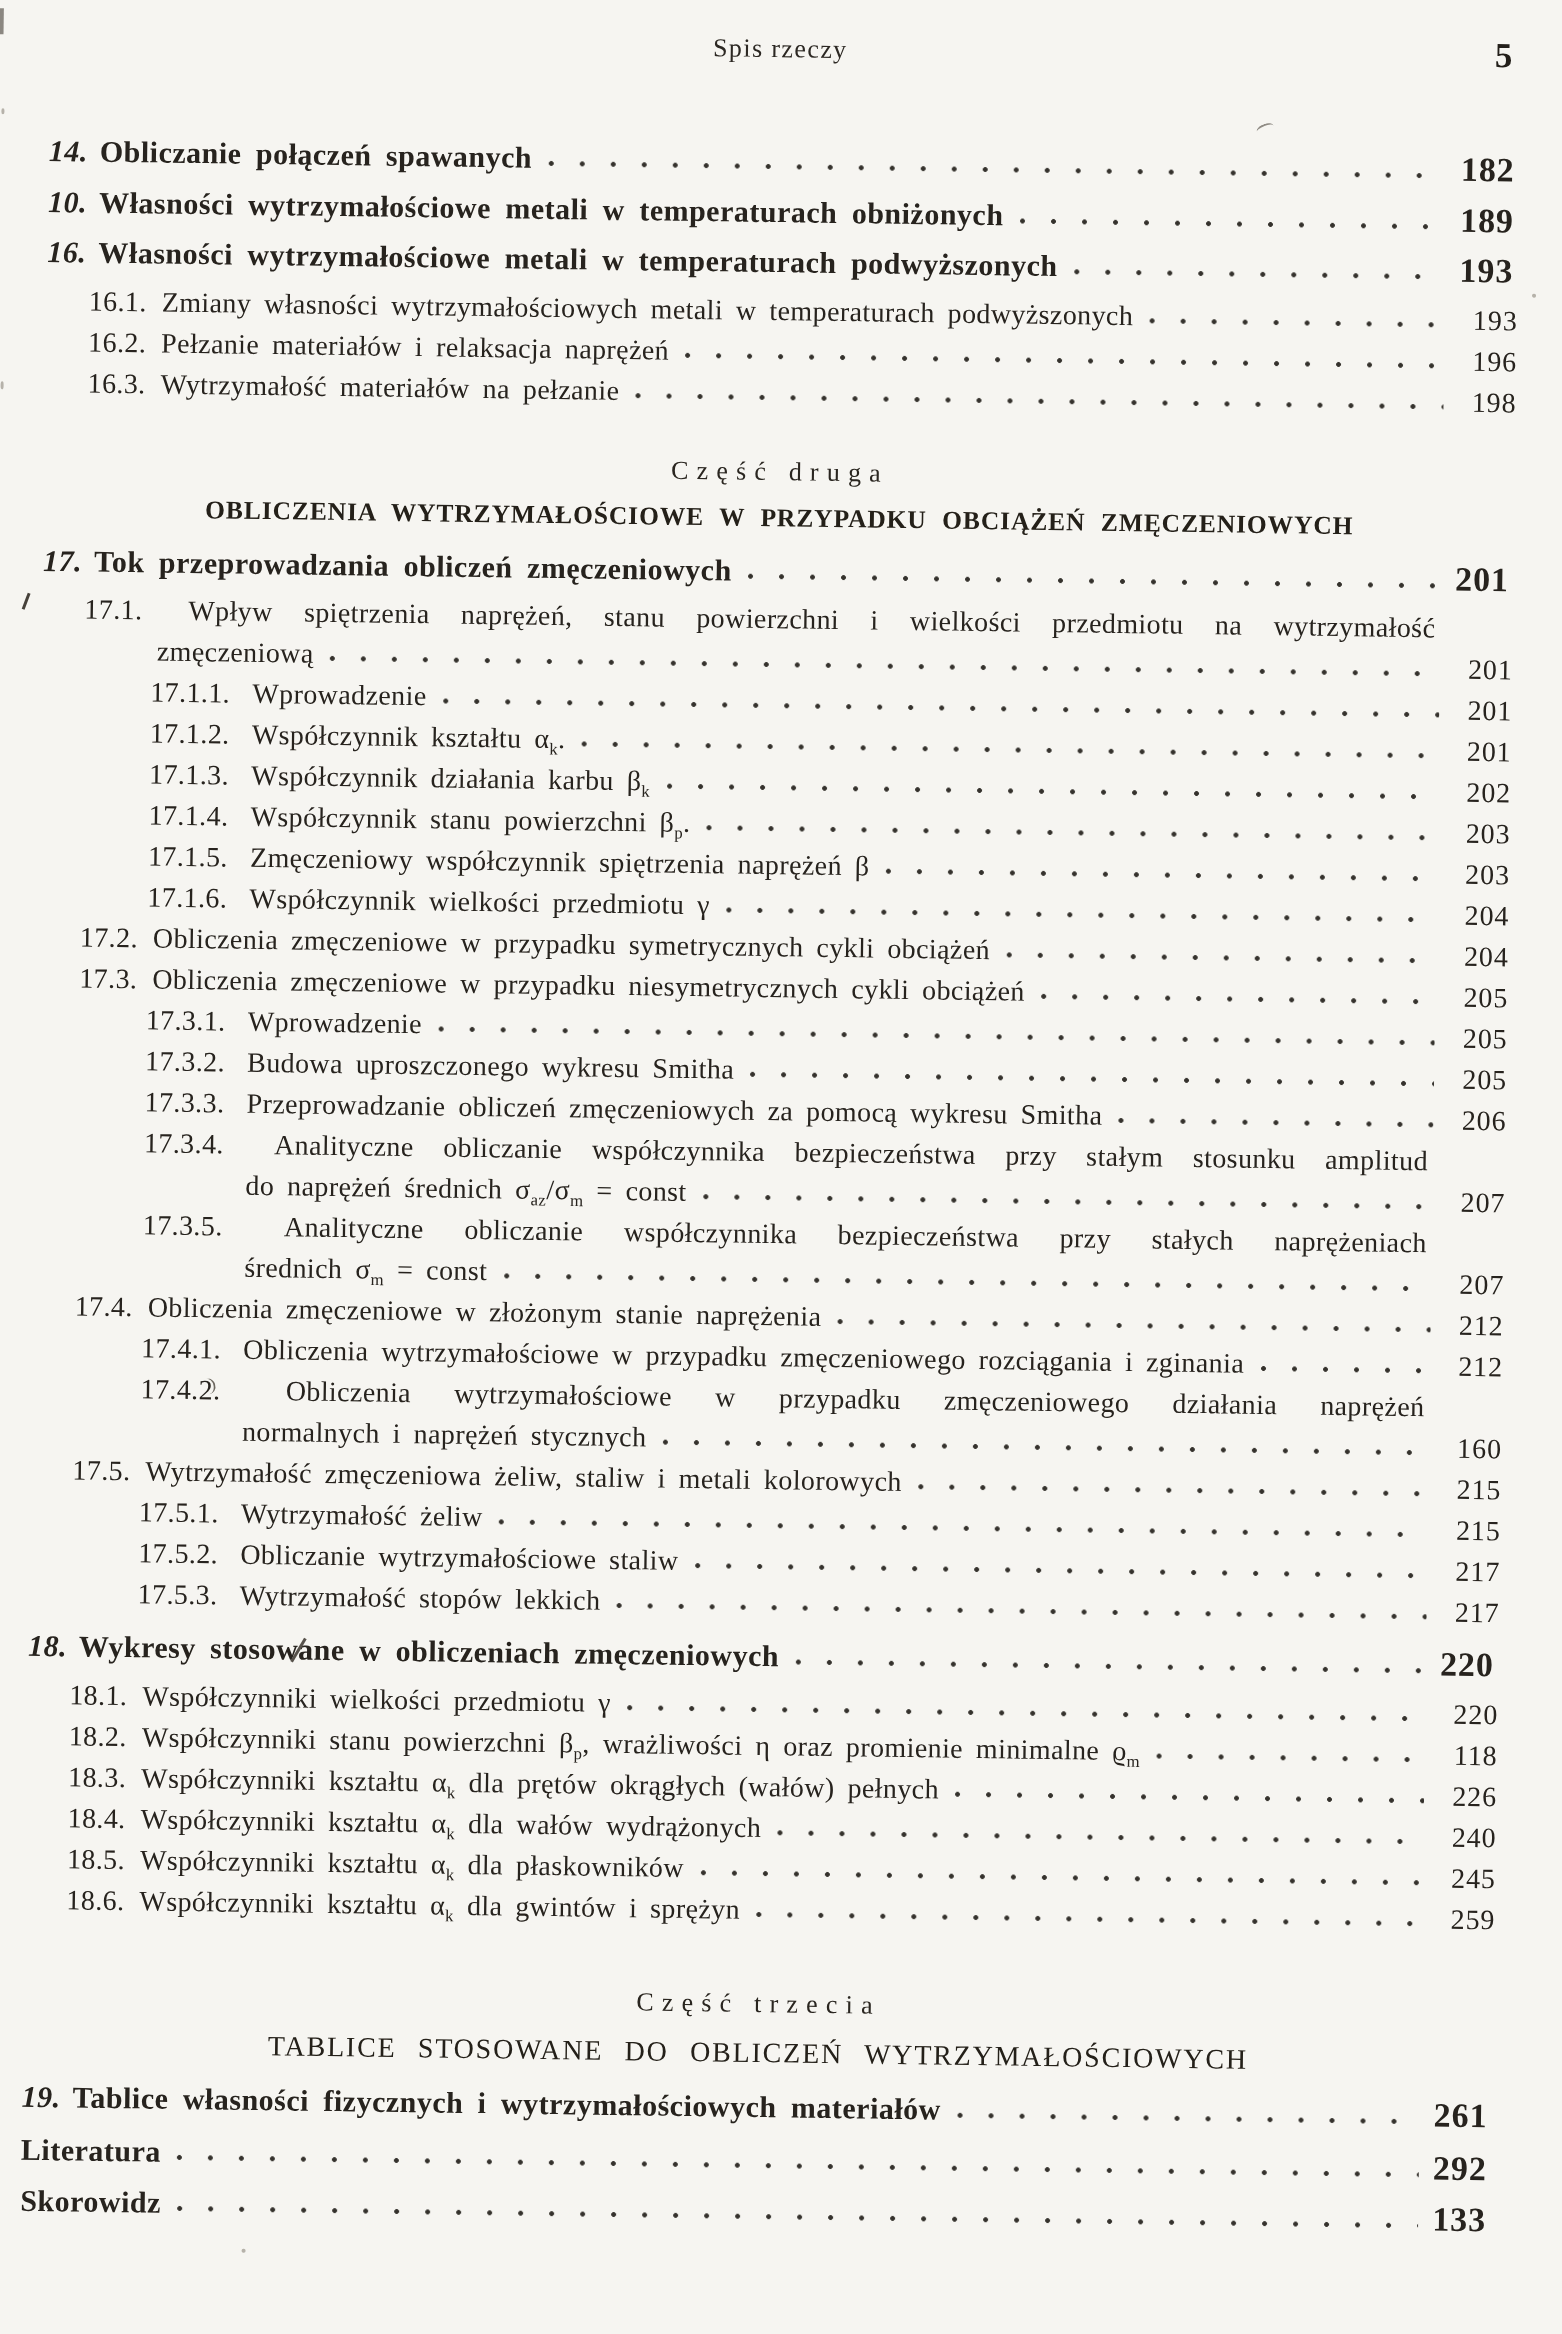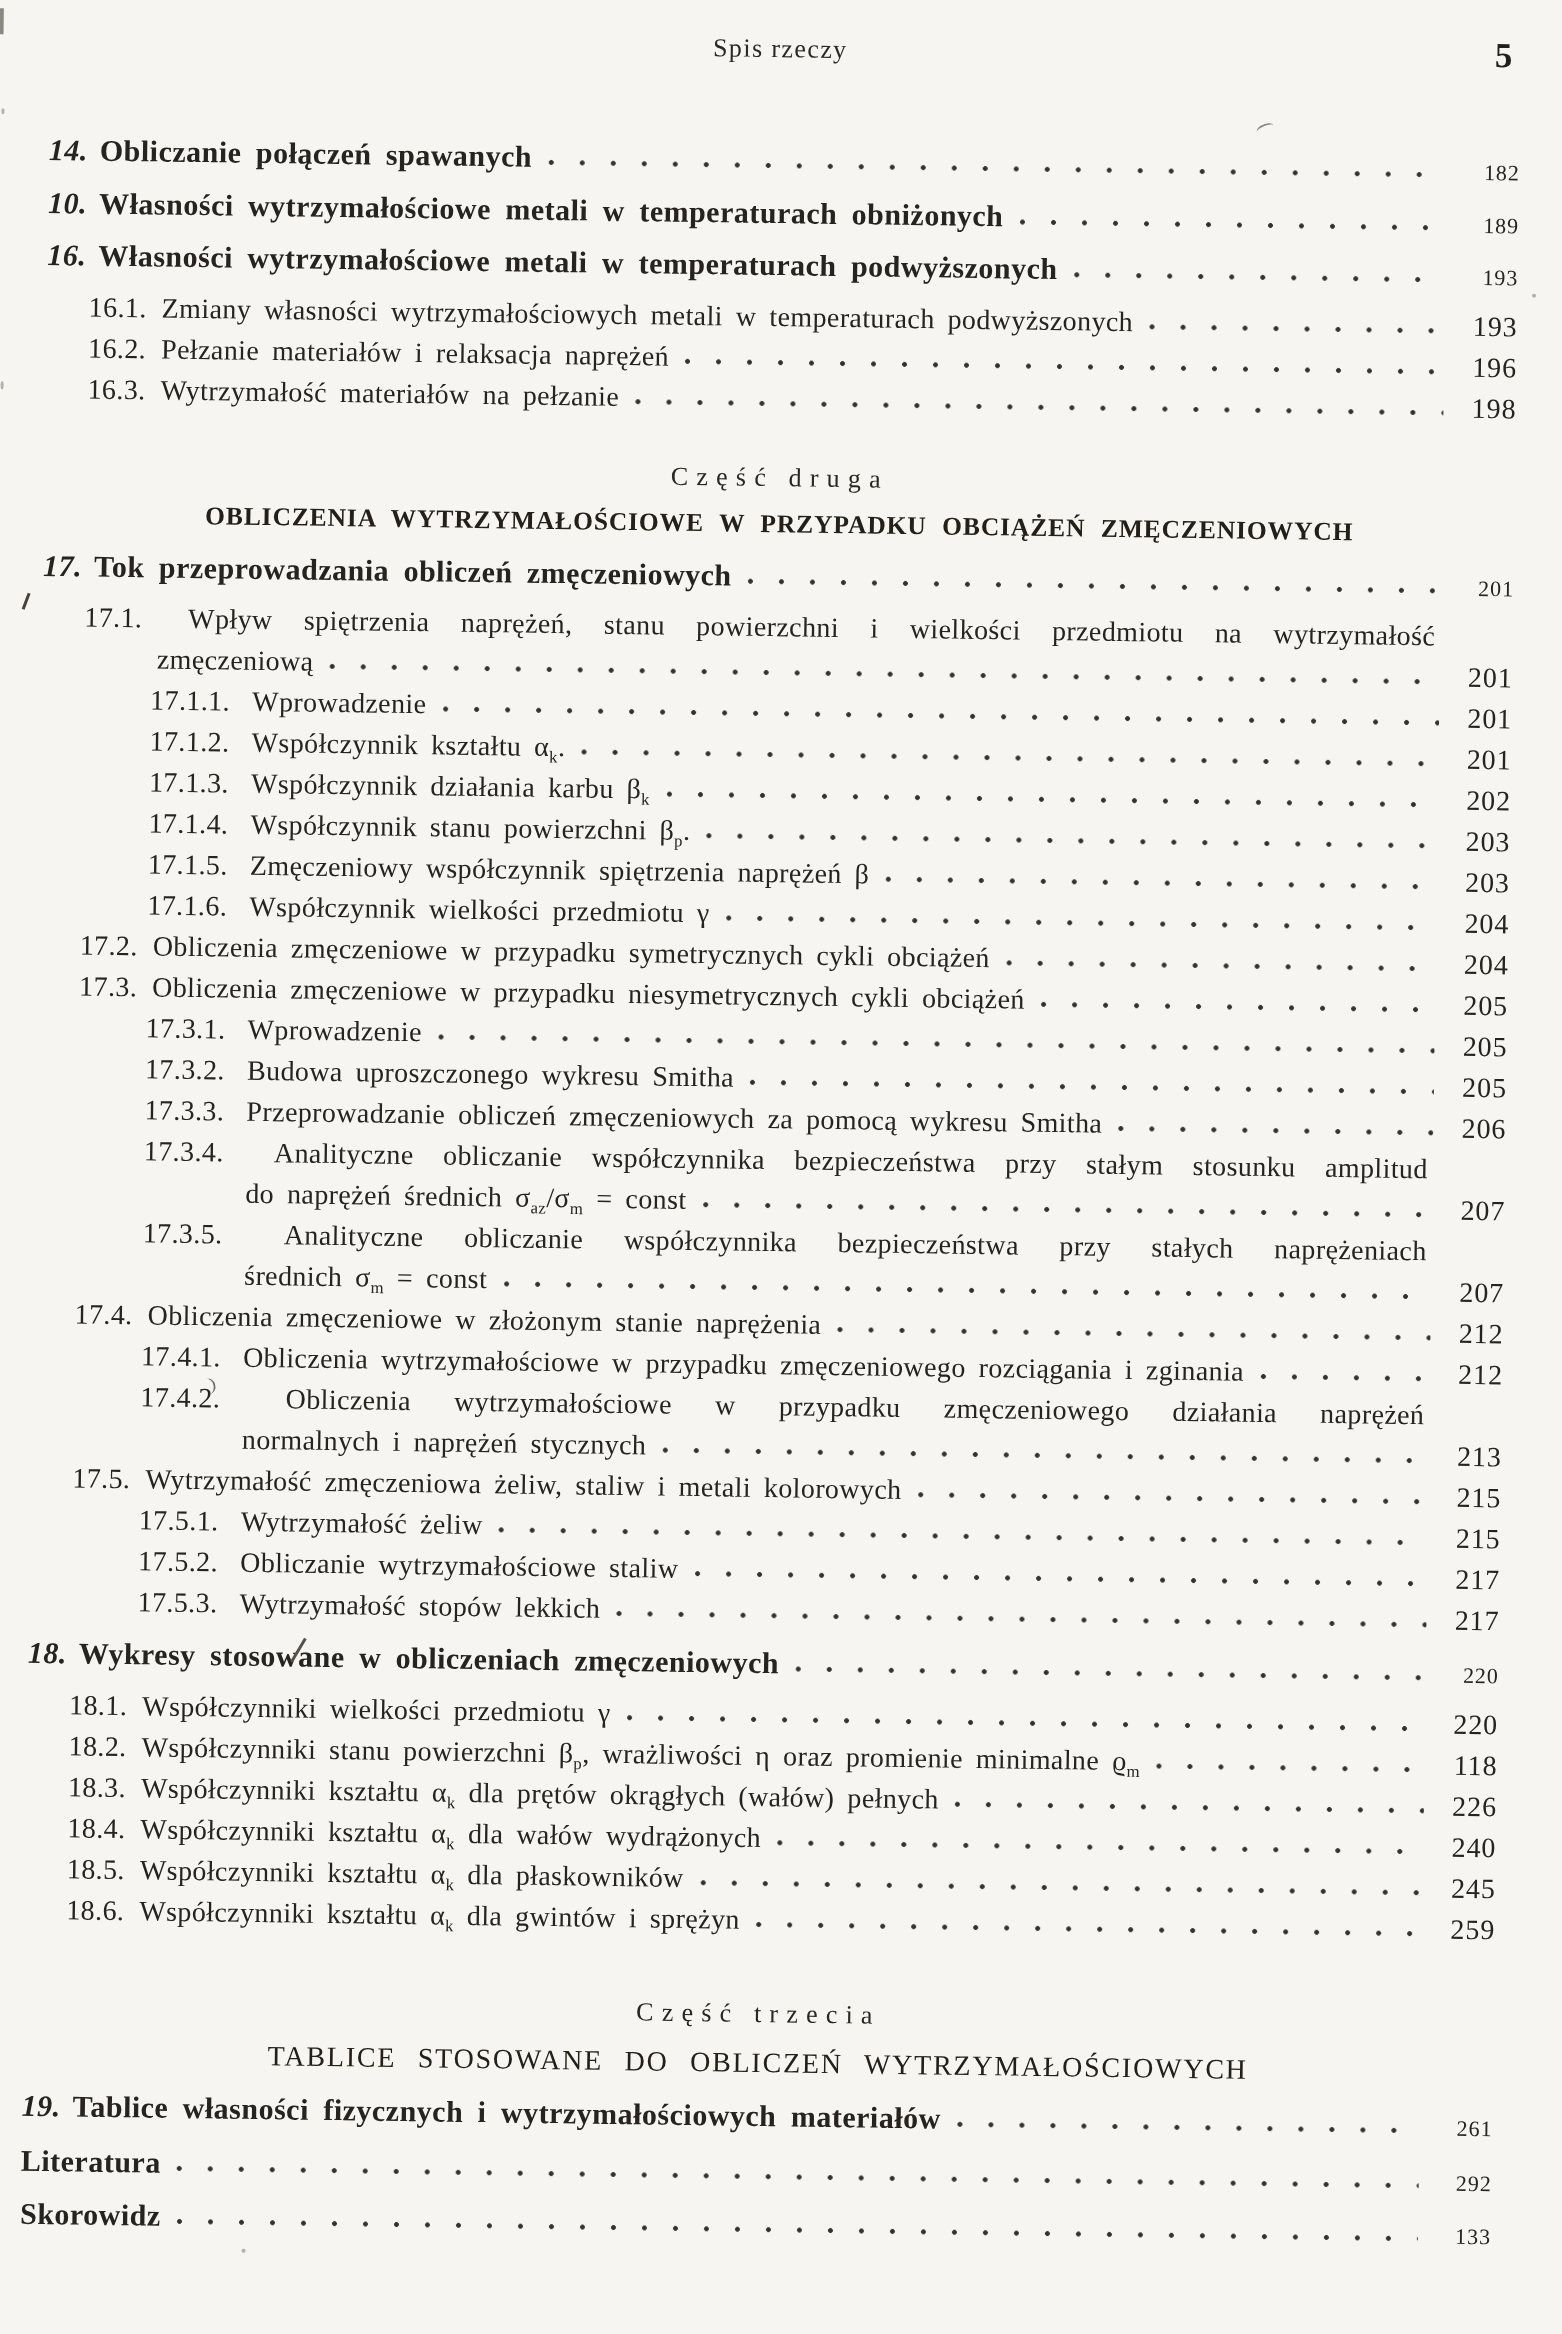--- a/index.html
+++ b/index.html
@@ -45,21 +45,21 @@
 
   .num{flex:none;display:inline-block;}
   .ttl{white-space:nowrap;}
   .row2 .ttl{white-space:normal;}
   .dots{
     flex:1 1 auto;height:9px;margin:0 9px 0 14.5px;
     background-image:radial-gradient(circle at 4.5px 4.5px,#35322d 2.1px,rgba(0,0,0,0) 2.6px);
     background-size:31px 9px;background-repeat:repeat-x;background-position:left center;
   }
   .pg{flex:none;min-width:64px;text-align:right;font-size:28px;font-weight:normal;letter-spacing:0.9px;}
-  .l0 .pg{font-size:22px;font-weight:normal;}
+  .l0 .pg{font-size:34px;font-weight:bold;text-align:center;}
 
   sub{font-size:.6em;line-height:0;}
 
   
   .kicker{text-align:center;font-size:26px;letter-spacing:8.2px;color:#2a2620;margin-bottom:16.4px;}
   .ptitle{text-align:center;font-size:25.5px;font-weight:bold;letter-spacing:0.9px;word-spacing:8.2px;margin-bottom:20px;color:#242019;}
   .ptitle.light{font-weight:normal;font-size:28px;letter-spacing:1.8px;word-spacing:12.7px;}
   .gap-part2{margin-top:49px;}
   .gap-part3{margin-top:64px;margin-bottom:18px;}
   .mt-18{margin-top:20px;}
@@ -254,21 +254,21 @@
     </div>
 
     <div class="row2 l2">
       <div class="first">
         <span class="num">17.4.2.</span>
         <span class="ttl">Obliczenia wytrzymałościowe w przypadku zmęczeniowego działania naprężeń</span>
       </div>
       <div class="cont">
         <span class="ttl">normalnych i naprężeń stycznych</span>
         <span class="dots"></span>
-        <span class="pg">213</span>
+        <span class="pg">160</span>
       </div>
     </div>
 
     <div class="row l1">
       <span class="num">17.5.</span>
       <span class="ttl">Wytrzymałość zmęczeniowa żeliw, staliw i metali kolorowych</span>
       <span class="dots"></span>
       <span class="pg">215</span>
     </div>
     <div class="row l2">

